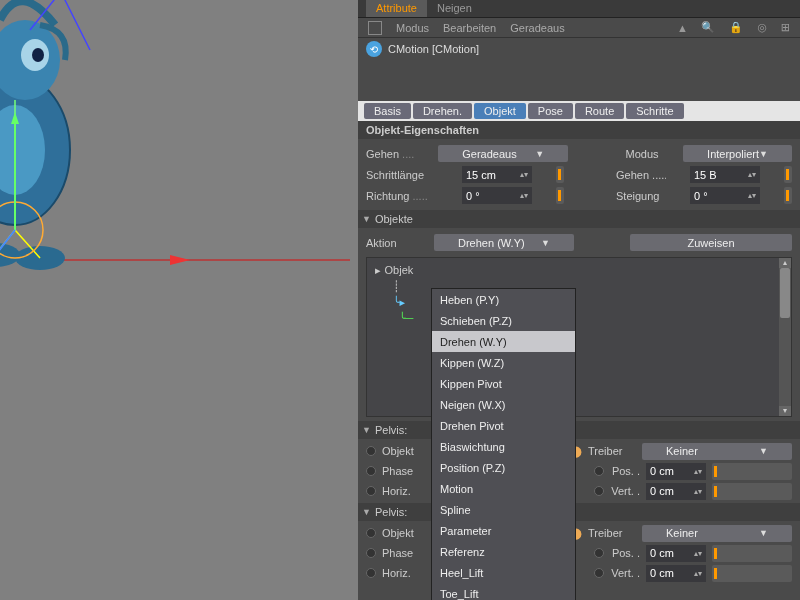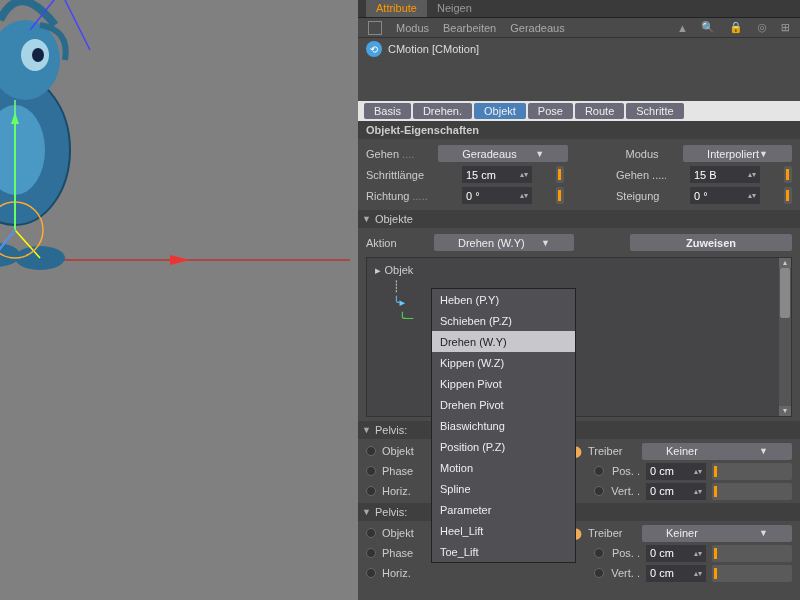--- a/index.html
+++ b/index.html
@@ -26,21 +26,21 @@
   .lbl.dot::after { content: ' .....'; color: #888; }
   .dropdown { flex: 1; display: flex; align-items: center; justify-content: space-between; padding: 0 24px; height: 17px; background: #6a6a70; color: #eee; border-radius: 2px; }
   .dropdown .arrow { font-size: 9px; color: #ddd; }
   .numfield { display: flex; align-items: center; background: #38383c; height: 17px; border-radius: 0; padding: 0 4px; gap: 4px; width: 70px; color:#fff;}
   .numfield .val { flex: 1; font-size: 11px; }
   .numfield .spin { color: #aaa; font-size: 8px; }
   .slider { flex: 1; height: 17px; background: #5a5a5a; border-radius: 2px; position: relative; }
   .slider::before { content:''; position:absolute; left:2px; top:3px; width:3px; height:11px; background:#f90; }
   .subhdr { display:flex; align-items:center; height:18px; padding:0 4px; background:#3f3f3f; color:#ccc;}
   .subhdr .tri { margin-right:4px; color:#aaa; font-size:9px;}
-  .btn { background:#6a6a70; color:#eee; border-radius:2px; height:17px; display:flex; align-items:center; justify-content:center;font-weight:bold; }
+  .btn { background:#6a6a70; color:#eee; border-radius:2px; height:17px; display:flex; align-items:center; justify-content:center; }
   .objlist { margin:4px 8px; height:160px; background:#454548; border:1px solid #333; position:relative; }
   .objlist .inner { padding:4px 8px; color:#ccc;}
   .objlist .line { height:16px; display:flex; align-items:center; gap:4px; font-size:11px;}
   .scrollbar { position:absolute; right:0; top:0; width:12px; height:100%; background:#555;}
   .scrollbar .thumb { position:absolute; left:1px; right:1px; top:10px; height:50px; background:#888; border-radius:2px;}
   .scrollbar .arr { position:absolute; left:0; right:0; height:10px; background:#666; text-align:center; font-size:8px; color:#ccc;}
   .scrollbar .arr.up{top:0;} .scrollbar .arr.dn{bottom:0;}
   .popup { position:absolute; left:64px; top:30px; width:145px; background:#4f4f54; border:1px solid #222; z-index:10; }
   .popup .item { height:21px; display:flex; align-items:center; padding:0 8px; color:#eee; font-size:11px; cursor:pointer;}
   .popup .item.sel { background:#c8c8cc; color:#222;}
@@ -197,26 +197,28 @@
       <div class="thumb"></div>
       <div class="arr dn">▾</div>
     </div>
 
     <div class="popup" id="popup">
         <div class="item">Heben (P.Y)</div>
         <div class="item">Schieben (P.Z)</div>
         <div class="item sel">Drehen (W.Y)</div>
         <div class="item">Kippen (W.Z)</div>
         <div class="item">Kippen Pivot</div>
+        <div class="item">Neigen (W.X)</div>
         <div class="item">Drehen Pivot</div>
         <div class="item">Biaswichtung</div>
         <div class="item">Position (P.Z)</div>
         <div class="item">Motion</div>
         <div class="item">Spline</div>
         <div class="item">Parameter</div>
+        <div class="item">Referenz</div>
         <div class="item">Heel_Lift</div>
         <div class="item">Toe_Lift</div>
       </div>
     <svg class="cursor" style="left:184px; top:78px" viewBox="0 0 12 16">
         <path d="M0,0 L0,12 L3,9 L5,14 L7,13 L5,8 L9,8 Z" fill="#000" stroke="#fff" stroke-width="0.8"></path>
       </svg>
   </div>
 
   <div id="pelvis-container">
       <div class="subhdr"><span class="tri">▼</span>Pelvis:</div>

